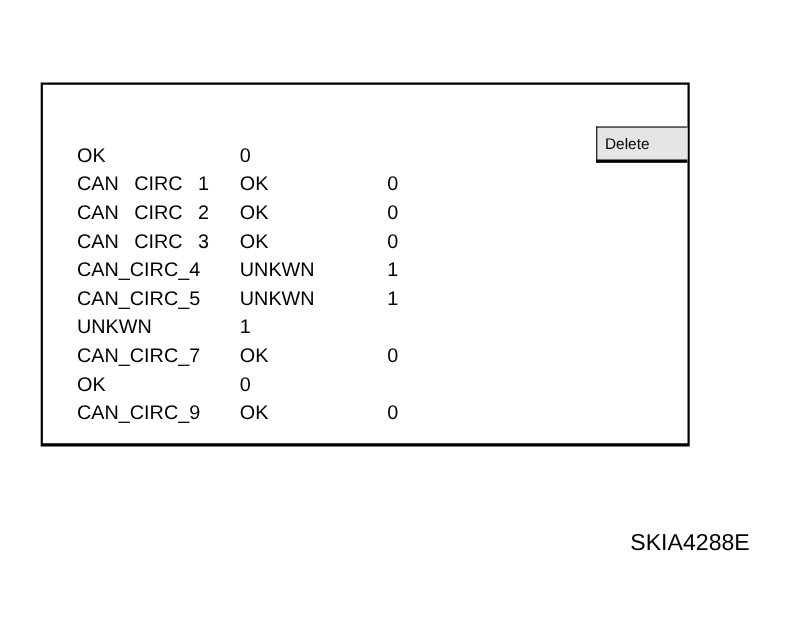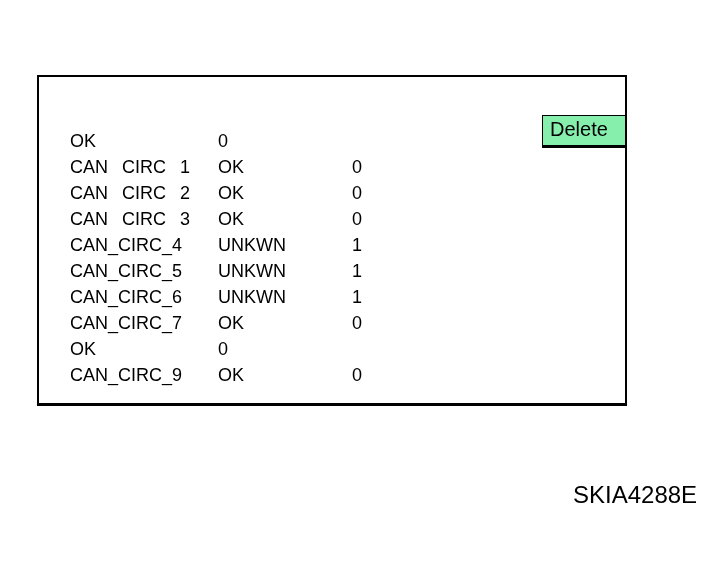--- a/index.html
+++ b/index.html
@@ -41,26 +41,26 @@
     letter-spacing: -0.5px;
     white-space: nowrap;
   }
   .delete-btn {
     position: absolute;
     top: 38px;
     right: 0;
     width: 83px;
     height: 33px;
     box-sizing: border-box;
-    background: #86efac;
+    background: #e5e5e5;
     border: 1px solid #000000;
     border-right: none;
     border-bottom: 3px solid #000000;
     font-family: "Liberation Sans", "DejaVu Sans", sans-serif;
-    font-size: 20px;
+    font-size: 14px;
     color: #000000;
     text-align: left;
     padding: 0 0 2px 7px;
     cursor: pointer;
     display: block;
   }
   .rows {
     position: absolute;
     left: 31px;
     top: 51px;
@@ -73,21 +73,21 @@
     font-size: 18px;
     white-space: pre;
   }
   .cell.label {
     word-spacing: 9px;
   }
   .caption {
     position: absolute;
     left: 573px;
     top: 483px;
-    font-size: 24px;
+    font-size: 21px;
     line-height: 1;
     white-space: nowrap;
     text-align: right;
   }
 </style>
 </head>
 <body>
 
 <div class="page">
 
@@ -126,21 +126,20 @@
     <span class="cell count">1</span>
   </div>
 
   <div class="row">
     <span class="cell label">CAN_CIRC_5</span>
     <span class="cell status">UNKWN</span>
     <span class="cell count">1</span>
   </div>
 
   <div class="row">
-    <span class="cell label">CAN_CIRC_6</span>
     <span class="cell status">UNKWN</span>
     <span class="cell count">1</span>
   </div>
 
   <div class="row">
     <span class="cell label">CAN_CIRC_7</span>
     <span class="cell status">OK</span>
     <span class="cell count">0</span>
   </div>
 

